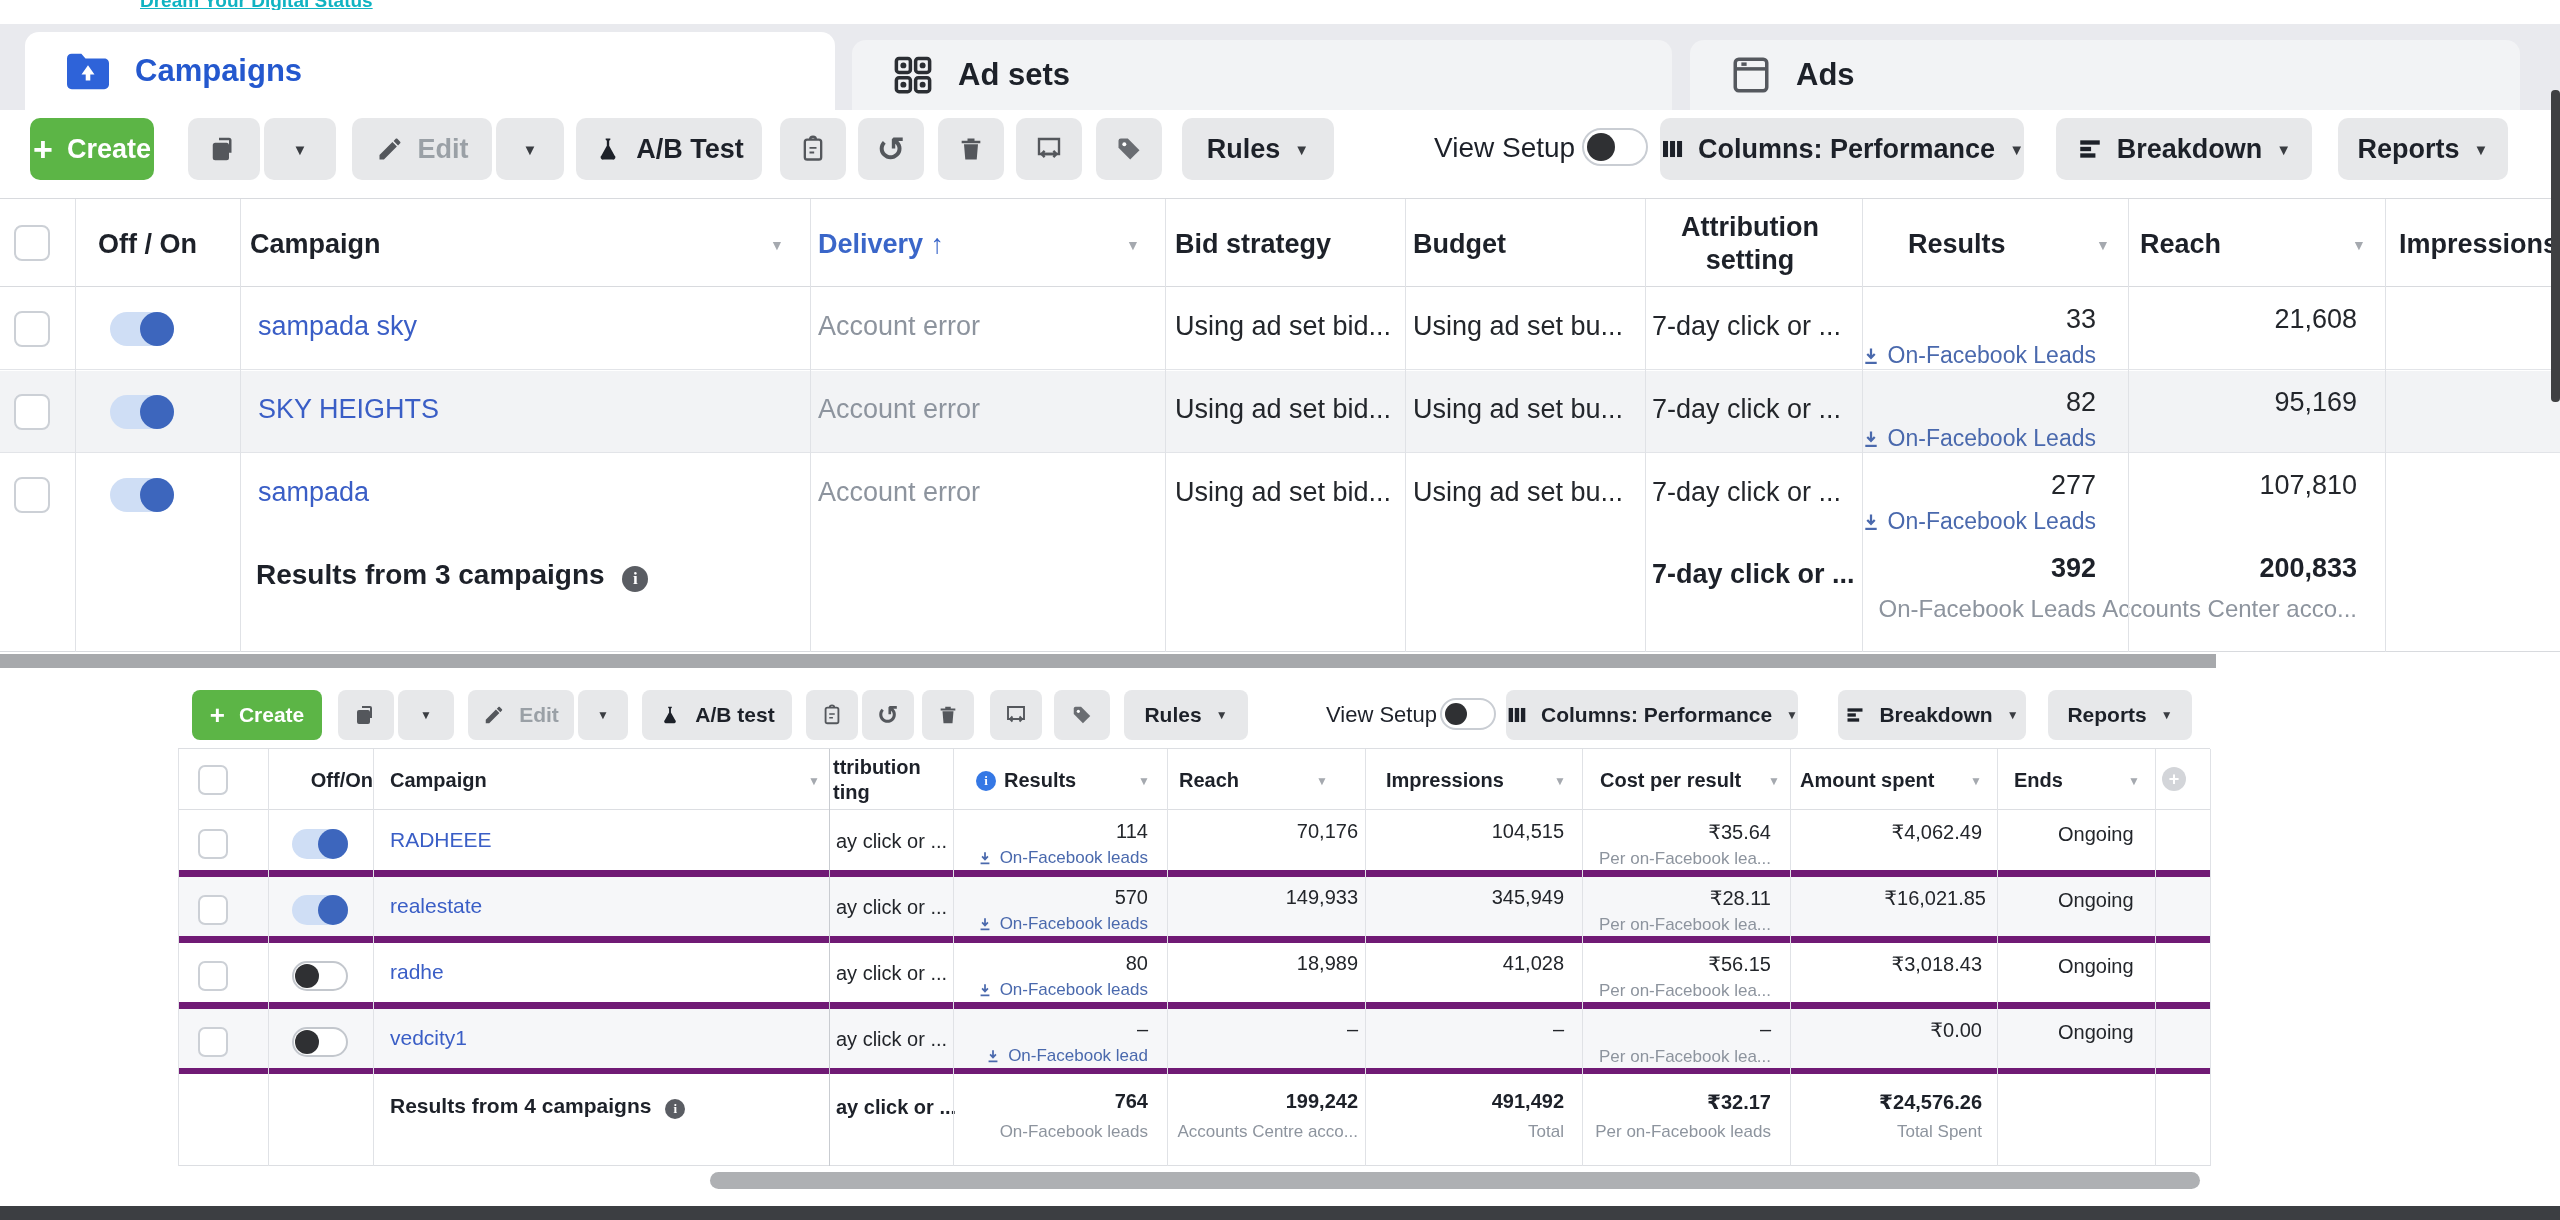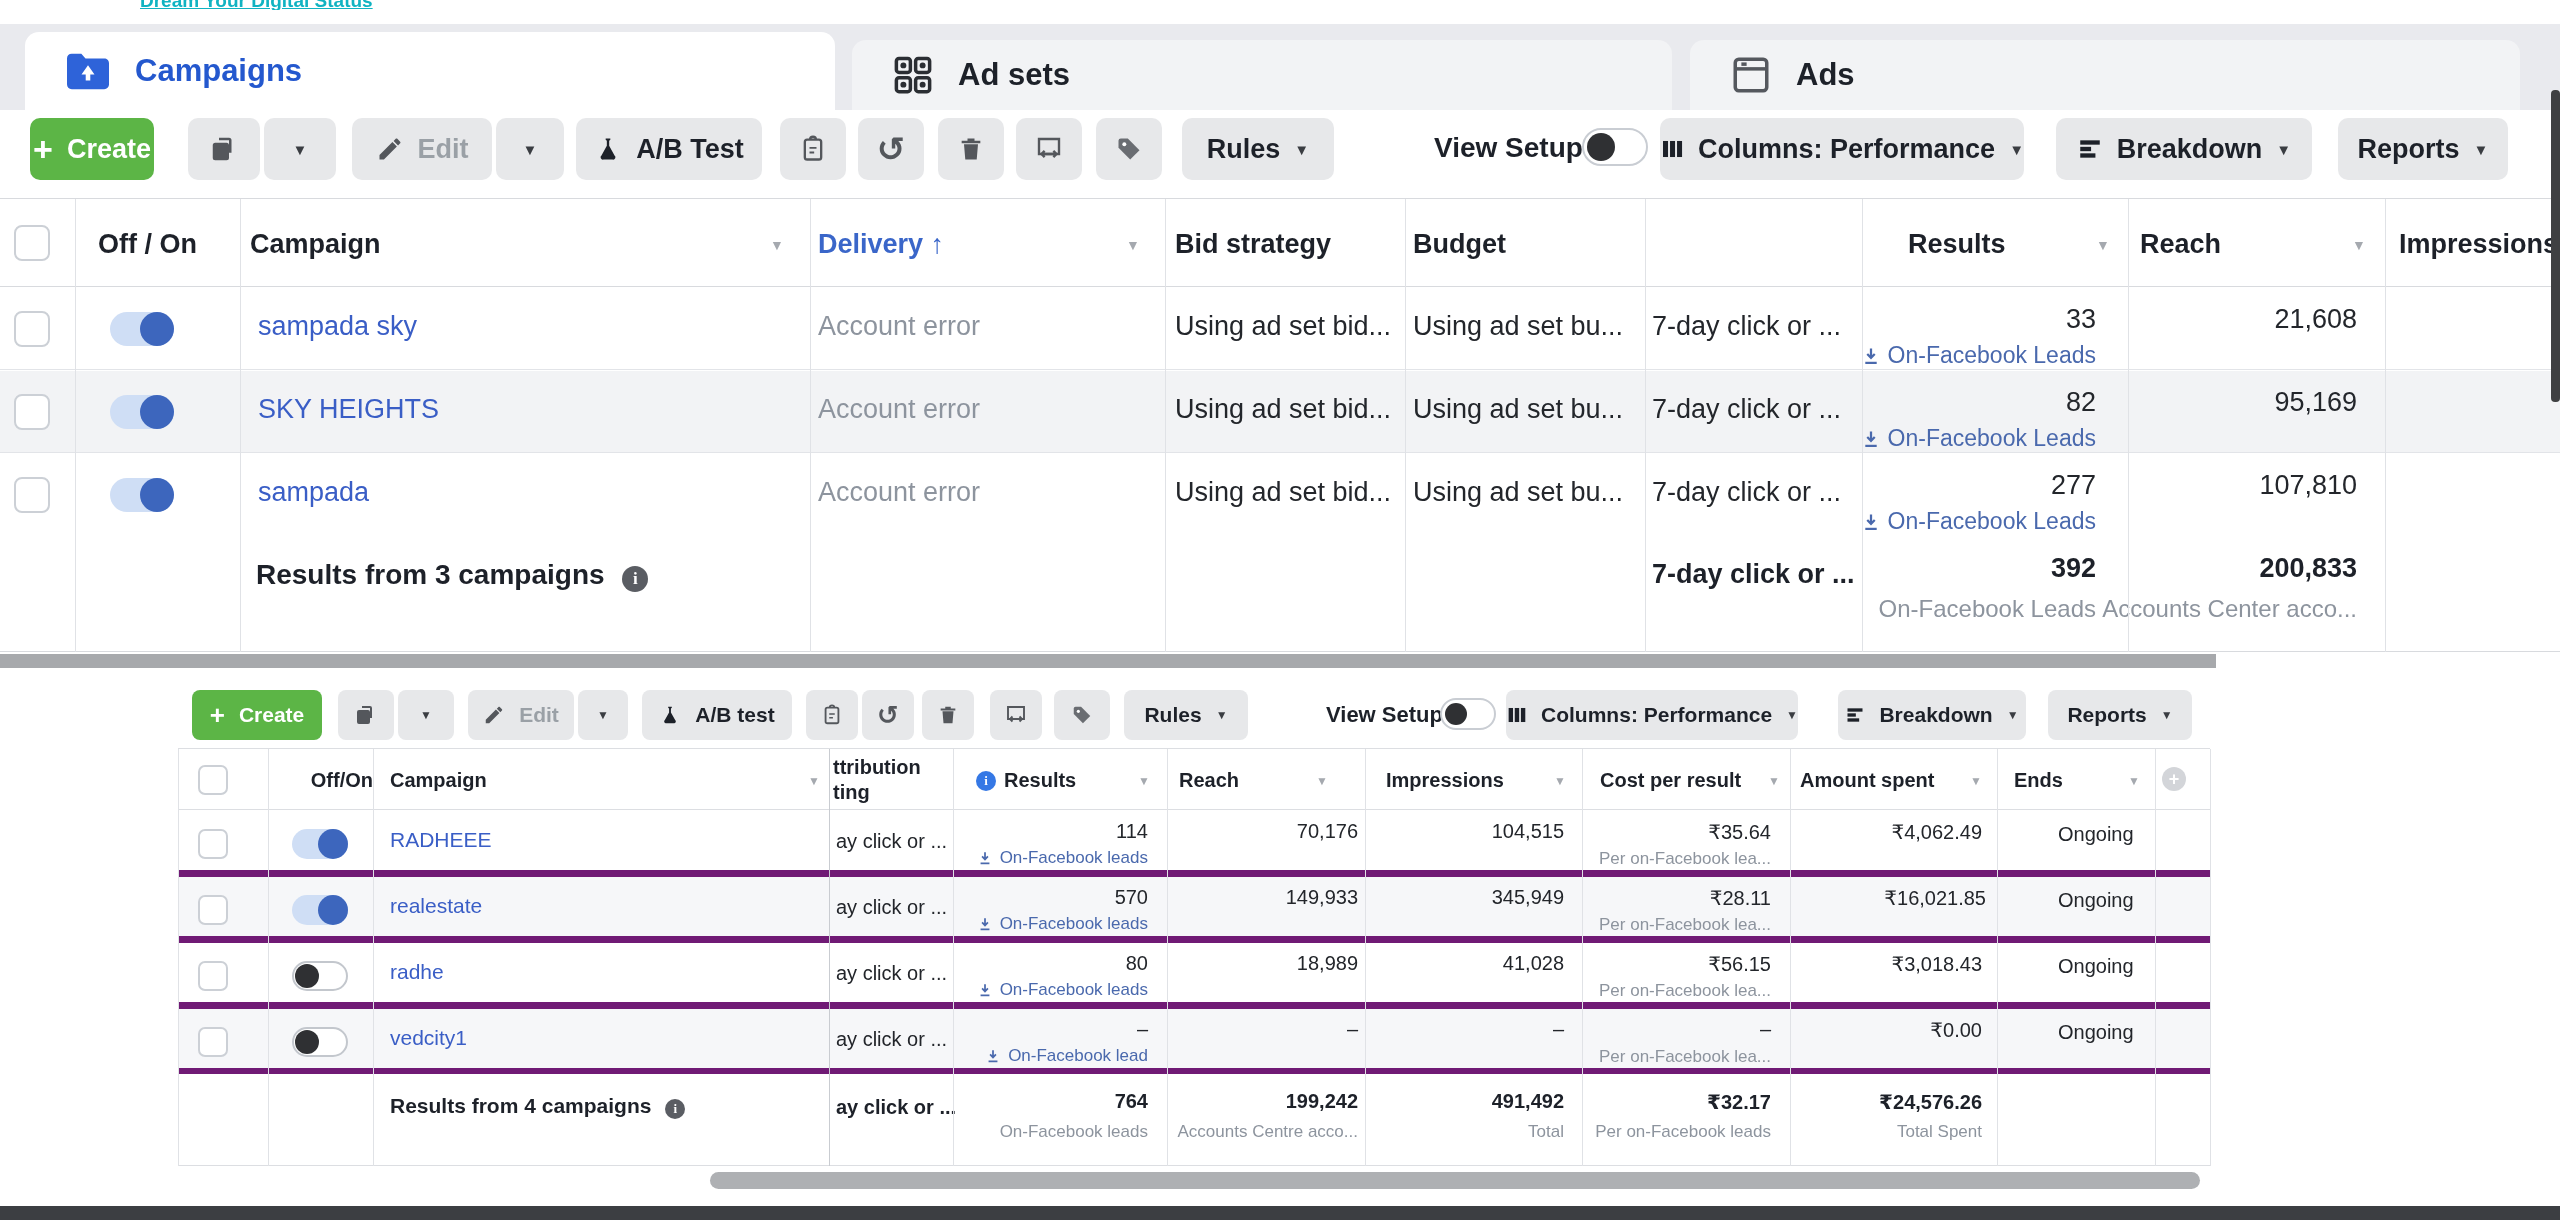--- a/index.html
+++ b/index.html
@@ -26,21 +26,21 @@
   .tb1{top:118px;height:62px;font-size:27px}
   .tb2{top:690px;height:50px;font-size:21px;border-radius:8px}
   .btn.green{background:#5cb546;color:#fff}
   .plus1{font-size:34px;font-weight:bold;line-height:1}
   .plus2{font-size:26px;font-weight:bold;line-height:1}
   .caret{font-size:15px;color:#3a3d42;line-height:1}
   .caret.sm{font-size:12px}
   .graytext{color:#9aa0a6}
   .undo1{font-size:34px;color:#54575c;line-height:1;font-family:"DejaVu Sans",sans-serif}
   .undo2{font-size:26px;color:#54575c;line-height:1;font-family:"DejaVu Sans",sans-serif}
-  .vslabel{position:absolute;font-weight:bold;color:#1d2129;white-space:nowrap}
+  .vslabel{position:absolute;font-weight:normal;color:#1d2129;white-space:nowrap}
   .tglvs{position:absolute;border:2px solid #c9cdd3;border-radius:20px;background:#fff;cursor:pointer}
   .tglvs .knob{position:absolute;border-radius:50%;background:#2f3033}
 
   
   .sep{position:absolute;width:1px;background:#e0e2e6}
   .sep.dark{background:#c9ccd1}
   .cb{position:absolute;border:2px solid #ccd0d6;border-radius:8px;background:#fff;cursor:pointer}
   .cell{position:absolute;white-space:nowrap}
   .scaret{position:absolute;color:#a5a9af;font-size:14px}
   .link{color:#3a5ec6;cursor:pointer;text-decoration:none}
@@ -214,20 +214,21 @@
 
   <div class="thead">
     <span class="cb" style="left:14px;top:26px;width:36px;height:36px"></span>
     <span class="cell" style="left:98px;top:30px">Off / On</span>
     <span class="cell" style="left:250px;top:30px">Campaign</span>
     <span class="scaret" style="left:770px;top:38px">▼</span>
     <span class="cell" style="left:818px;top:30px;color:#3a66c9"><span>Delivery</span> <span>↑</span></span>
     <span class="scaret" style="left:1126px;top:38px">▼</span>
     <span class="cell" style="left:1175px;top:30px">Bid strategy</span>
     <span class="cell" style="left:1413px;top:30px">Budget</span>
+    <span class="cell" style="left:1650px;top:12px;width:200px;text-align:center;white-space:normal;line-height:33px"><span>Attribution</span><br><span>setting</span></span>
     <span class="cell" style="left:1908px;top:30px">Results</span>
     <span class="scaret" style="left:2096px;top:38px">▼</span>
     <span class="cell" style="left:2140px;top:30px">Reach</span>
     <span class="scaret" style="left:2352px;top:38px">▼</span>
     <span class="cell" style="left:2399px;top:30px">Impressions</span>
   </div>
 
   <div class="trow" style="top:288px">
     <span class="cb" style="left:14px;top:23px;width:36px;height:36px"></span>
     <span class="tgl on" style="left:110px;top:24px;width:64px;height:34px">

